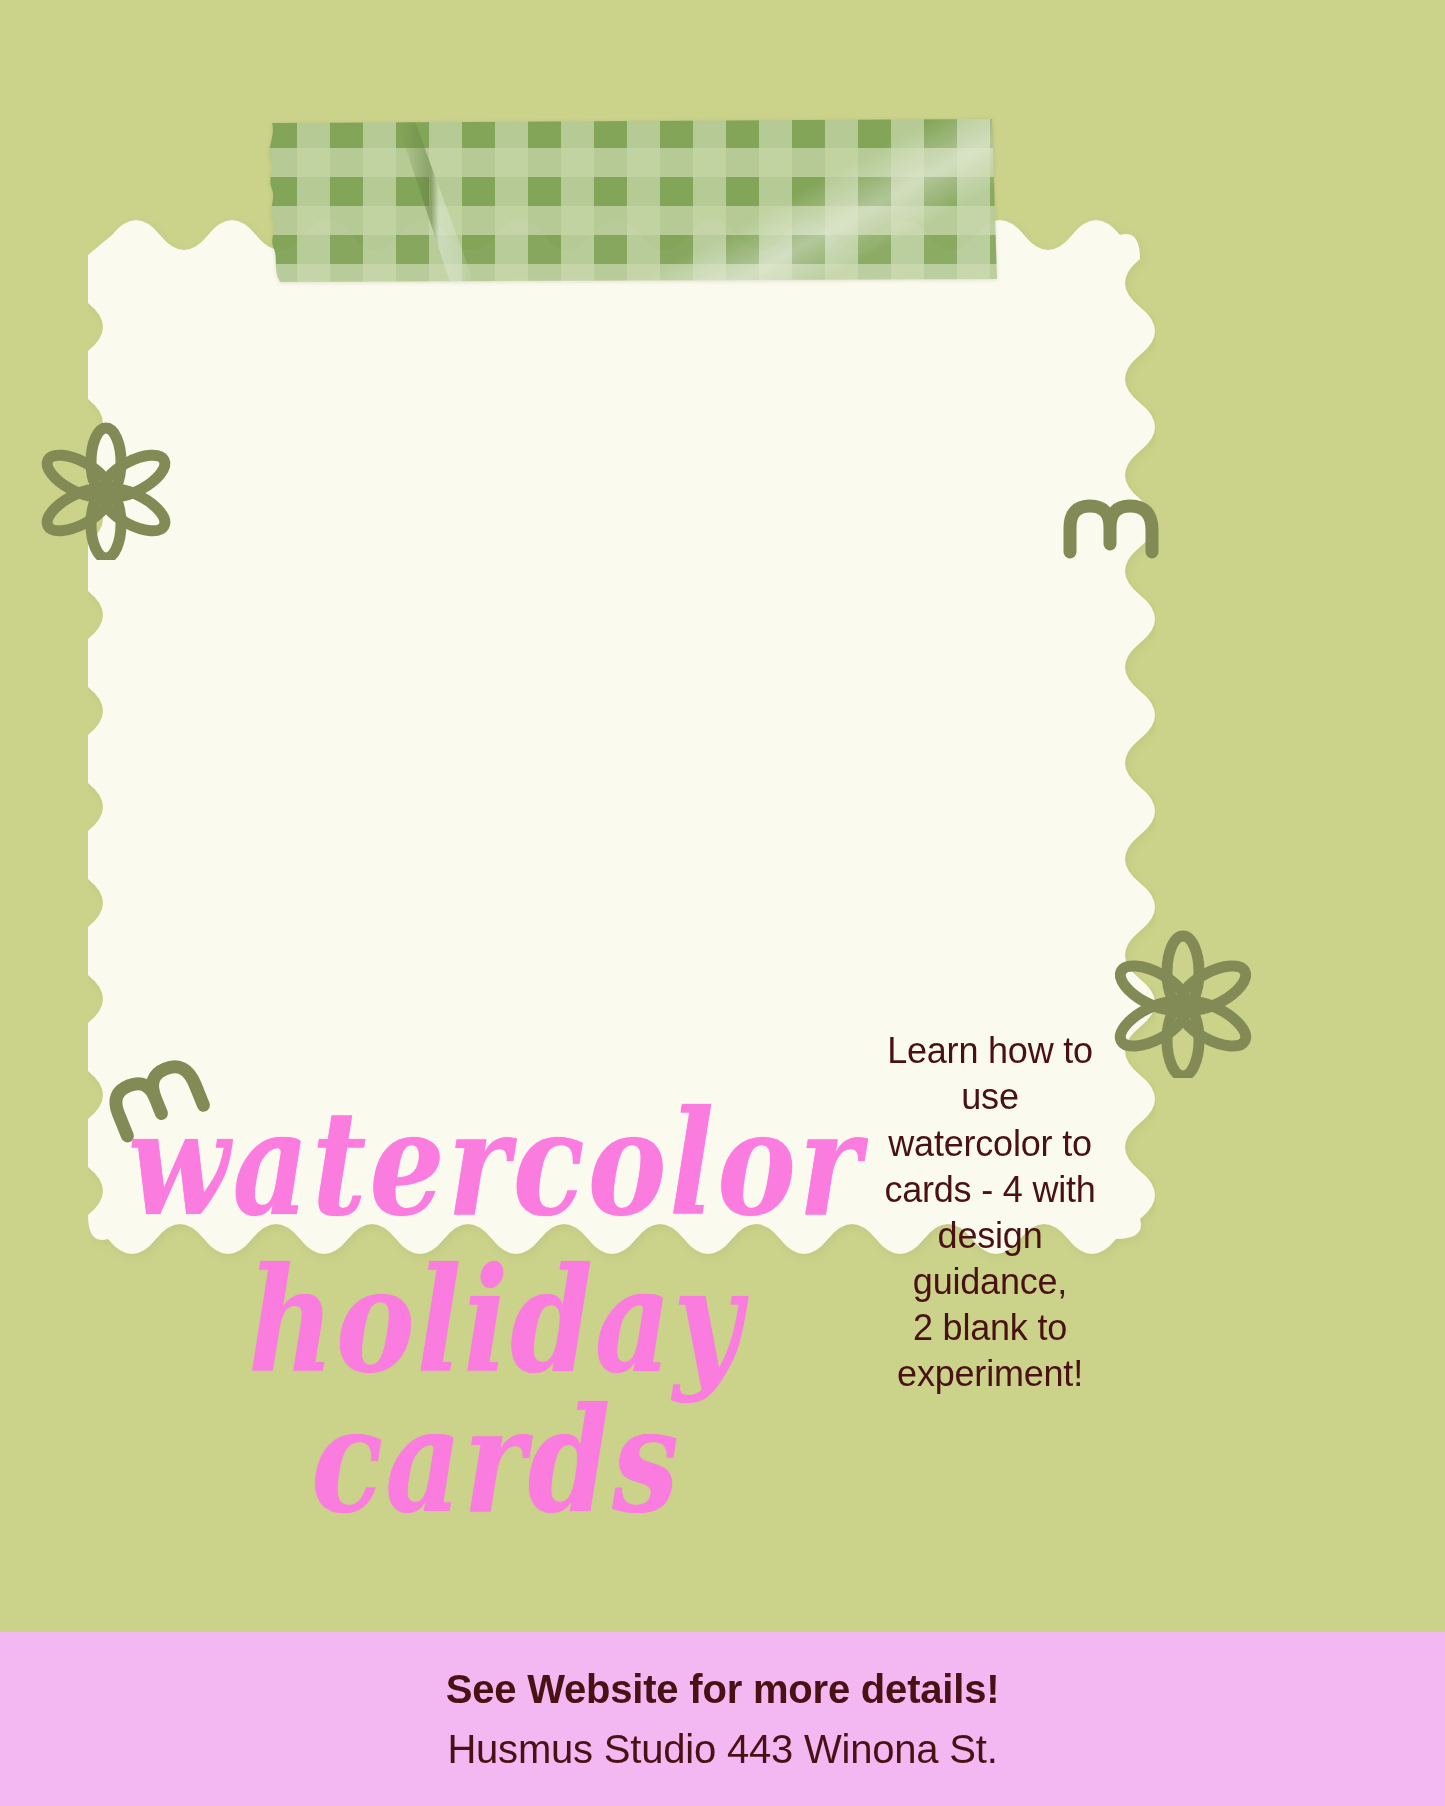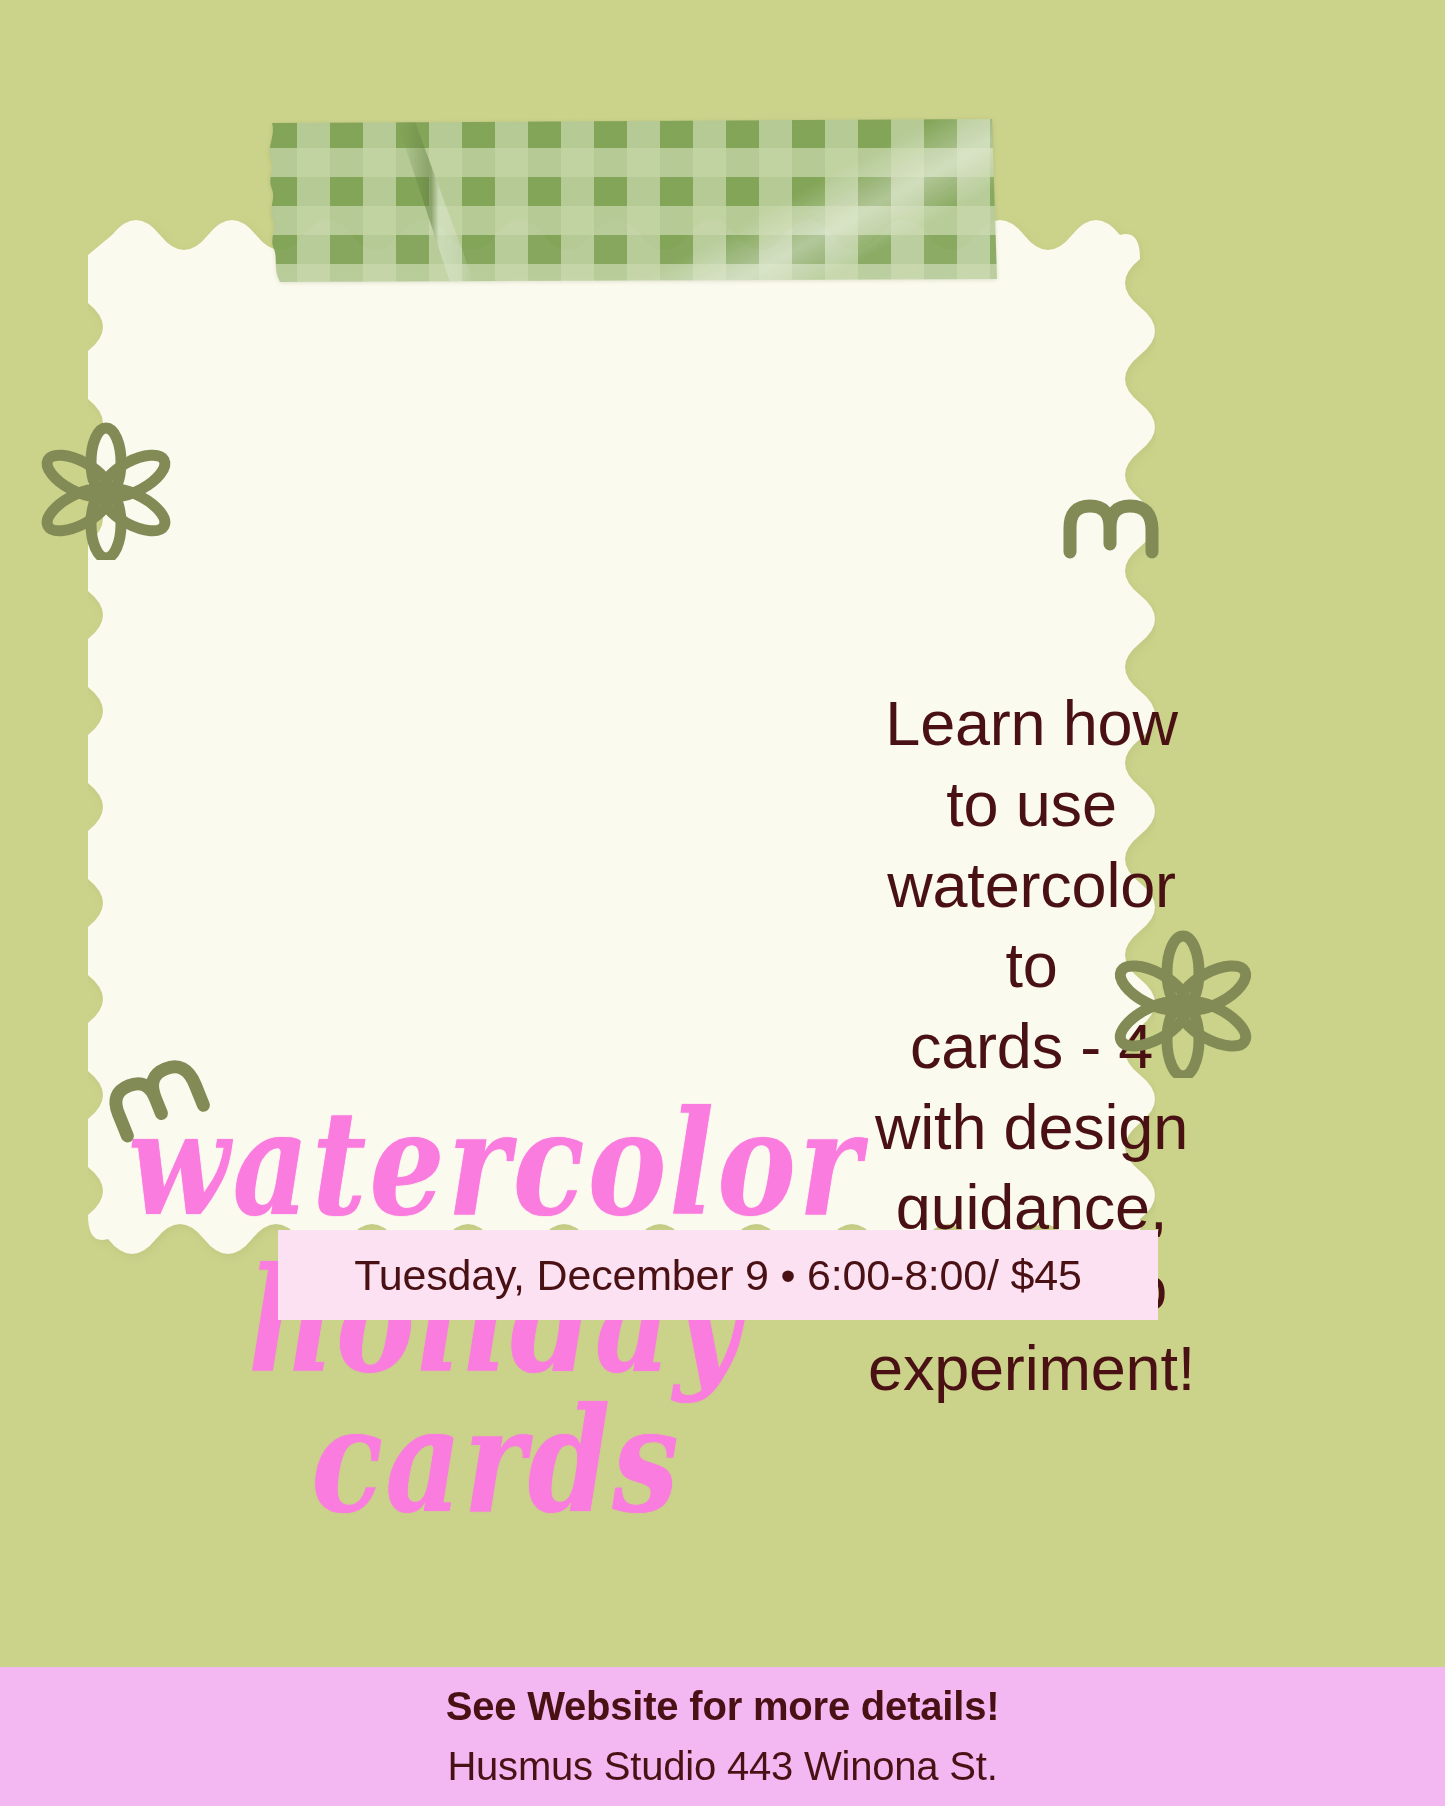--- a/index.html
+++ b/index.html
@@ -58,25 +58,25 @@
     transform-origin:center top;
     font-style:italic;
     padding-top:180px;
     text-shadow:0 0 1px #fa7cdf;
   }
   .title .l1{display:block;letter-spacing:3px;}
   .title .l2{display:block;letter-spacing:2px;margin-top:12px;}
 
   
   .body-copy{
-    margin:4px;
+    margin:16px;
     padding-top:196px;
     text-align:center;
     color:#4a1115;
-    font-size:63px;
+    font-size:36px;
     line-height:1.28;
     font-weight:400;
     letter-spacing:-.2px;
     max-width:810px;
   }
   .body-copy span{display:block;}
 
   
   .date-banner{
     position:absolute;
@@ -89,21 +89,21 @@
     color:#4a1115;
     font-size:43px;
     letter-spacing:-.2px;
     white-space:nowrap;
   }
 
   
   .footer{
     position:absolute;
     left:0;bottom:0;
-    width:1445px;height:139px;
+    width:1445px;height:174px;
     background:#f3b7f2;
     display:flex;flex-direction:column;
     align-items:center;justify-content:center;
     gap:11px;
   }
   .footer .fline{
     color:#4a1115;
     font-size:40px;
     line-height:1.22;
     font-weight:600;
@@ -204,23 +204,20 @@
         <span class="l1">watercolor</span>
         <span class="l2">holiday cards</span>
       </h1>
 
       <p class="body-copy">
         <span>Learn how to use watercolor to</span>
         <span>cards - 4 with design guidance,</span>
         <span>2 blank to experiment!</span>
       </p>
 
-      <div class="date-banner">
-        <span class="date-text">Tuesday, December 9 • 6:00-8:00/ $45</span>
-      </div>
 
     </div>
   </div>
 
   <div class="doodle flower-left">
     <svg viewBox="0 0 140 140" width="140" height="140" aria-hidden="true">
       <g fill="none" stroke="#828a56" stroke-width="11" stroke-linecap="round" stroke-linejoin="round">
         <ellipse cx="70" cy="42" rx="15" ry="34" transform="rotate(0 70 42)"></ellipse>
         <ellipse cx="98" cy="56" rx="15" ry="34" transform="rotate(62 98 56)"></ellipse>
         <ellipse cx="98" cy="90" rx="15" ry="34" transform="rotate(118 98 90)"></ellipse>

